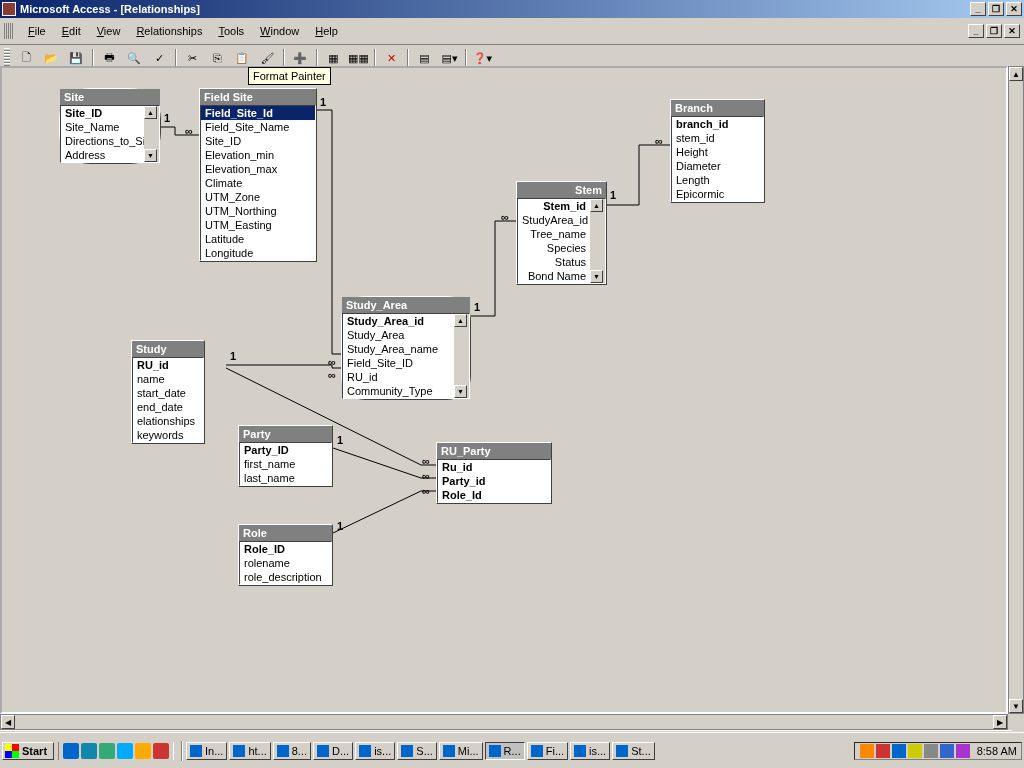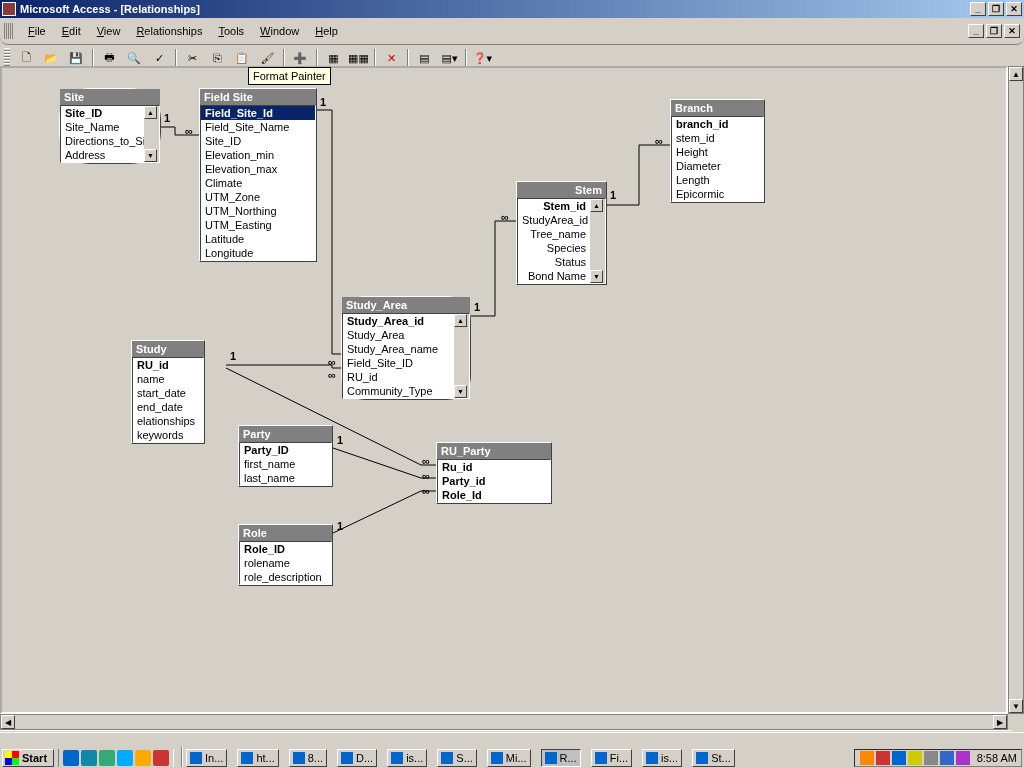--- a/index.html
+++ b/index.html
@@ -6,21 +6,21 @@
 body { background: #d4d0c8; width: 1024px; height: 768px; overflow: hidden; position: relative; }
 
 
 .titlebar { height: 18px; background: linear-gradient(to right, #0a246a, #a6caf0); color: #fff; display: flex; align-items: center; padding: 0 2px; }
 .titlebar .icon { width: 14px; height: 14px; background: #8b3a3a; margin-right: 4px; border: 1px solid #fff; }
 .titlebar .title { font-weight: bold; flex: 1; }
 .titlebar .wbtns { display: flex; gap: 2px; }
 .wbtn { width: 16px; height: 14px; background: #d4d0c8; border: 1px solid; border-color: #fff #404040 #404040 #fff; display: flex; align-items: center; justify-content: center; font-size: 9px; font-weight: bold; color: #000; cursor: pointer; }
 
 
-.menubar { height: 27px; background: #d4d0c8; display: flex; align-items: center; padding: 8px 4px; border-bottom: 1px solid #808080; border-radius: 8px; }
+.menubar { height: 27px; background: #d4d0c8; display: flex; align-items: center; padding: 8px 4px; border-bottom: 1px solid #808080; }
 .menubar .grip { width: 10px; height: 16px; margin-right: 6px; background: repeating-linear-gradient(90deg,#808080,#808080 1px,#d4d0c8 1px,#d4d0c8 2px); }
 .menubar .mitem { padding: 2px 8px; cursor: pointer; }
 .menubar .mitem u { text-decoration: underline; }
 .menubar .inner-wbtns { margin-left: auto; display:flex; gap:2px;}
 
 
 .toolbar { height: 28px; background: #d4d0c8; display: flex; align-items: center; padding: 0 4px; border-bottom: 1px solid #808080; }
 .toolbar .grip { width: 6px; height: 22px; margin-right: 4px; background: repeating-linear-gradient(0deg,#fff,#fff 1px,#808080 1px,#808080 2px,#d4d0c8 2px,#d4d0c8 3px); }
 .tbtn { width: 23px; height: 22px; display: flex; align-items: center; justify-content: center; cursor: pointer; margin: 0 1px; }
 .tsep { width: 2px; height: 20px; border-left: 1px solid #808080; border-right: 1px solid #fff; margin: 0 3px; }
@@ -48,26 +48,26 @@
 
 svg.rels { position: absolute; left: 0; top: 0; width: 100%; height: 100%; pointer-events: none; }
 .card { font-family: Arial; font-size: 11px; font-weight: bold; }
 
 
 .statusbar { position: absolute; bottom: 22px; left: 0; right: 12px; height: 16px; background: #d4d0c8; border-top: 1px solid #fff; display: flex; align-items: center; padding: 0 4px; }
 .statusbar .cell { border: 1px inset #808080; height: 14px; margin-left: 2px; padding: 0 6px; display:flex;align-items:center;}
 .statusbar .status { flex: 1; }
 
 
-.taskbar { position: absolute; bottom: 0; left: 0; right: 0; height: 36px; background: #d4d0c8; border-top: 1px solid #fff; display: flex; align-items: flex-end; padding: 1px 2px; }
+.taskbar { position: absolute; bottom: 0; left: 0; right: 0; height: 36px; background: #d4d0c8; border-top: 1px solid #fff; display: flex; align-items: center; padding: 1px 2px; }
 .start { height: 18px; padding: 0 6px 0 2px; border: 1px solid; border-color: #fff #404040 #404040 #fff; display: flex; align-items: center; font-weight: bold; cursor:pointer;}
 .start .flag { width: 14px; height: 14px; margin-right: 3px; background: conic-gradient(#f00 0 25%, #0f0 0 50%, #00f 0 75%, #ff0 0); }
 .ql { display: flex; align-items: center; margin: 0 4px; border-left: 1px solid #808080; border-right: 1px solid #fff; padding: 0 3px; height: 18px;}
 .ql .qi { width: 16px; height: 16px; margin: 0 1px; cursor: pointer; background:#888; border-radius:2px;}
-.tasks { display: flex; flex: 1; gap: 10px; overflow: hidden; }
+.tasks { display: flex; flex: 1; gap: 2px; overflow: hidden; }
 .task { height: 18px; min-width: 38px; border: 1px solid; border-color: #fff #404040 #404040 #fff; display: flex; align-items: center; padding: 0 3px; font-size: 10px; cursor:pointer; overflow:hidden;}
 .task.active { border-color: #404040 #fff #fff #404040; background: #c0c0c0; }
 .task .ti { width: 12px; height: 12px; margin-right: 3px; background: #06c; flex-shrink:0;}
 .tray { display: flex; align-items: center; border: 1px inset #808080; height: 18px; padding: 0 4px; margin-left: 2px;}
 .tray .tri { width: 14px; height: 14px; margin: 0 1px; }
 .clock { margin-left: 6px; }
 </style>
 </head>
 <body>
 

